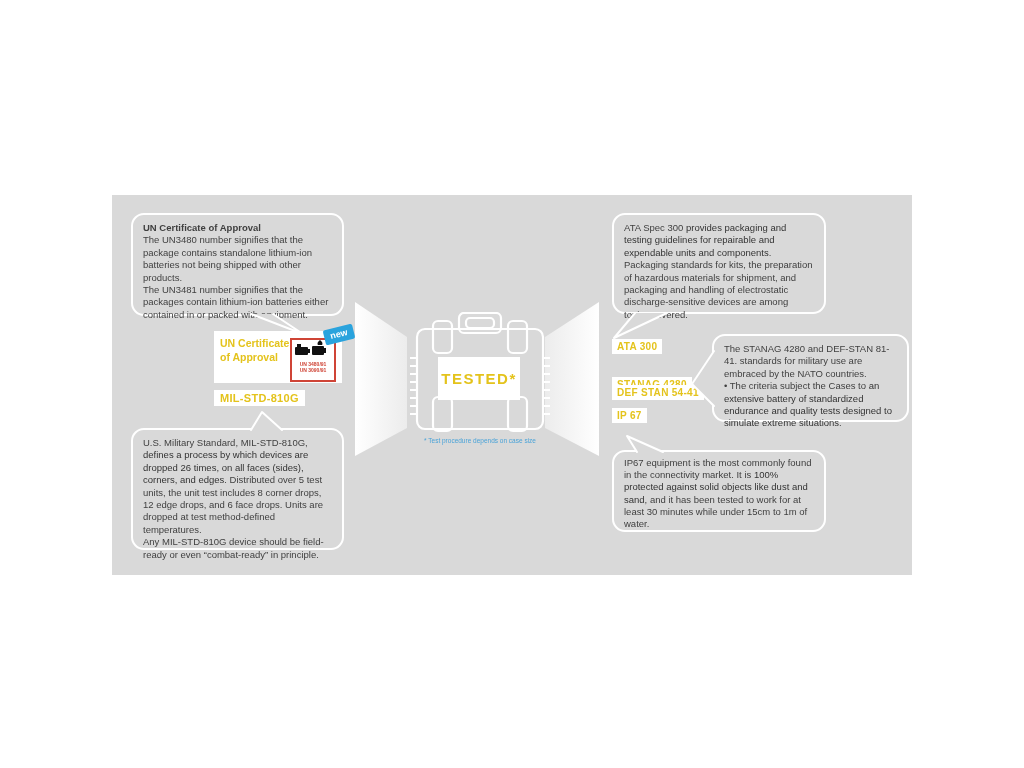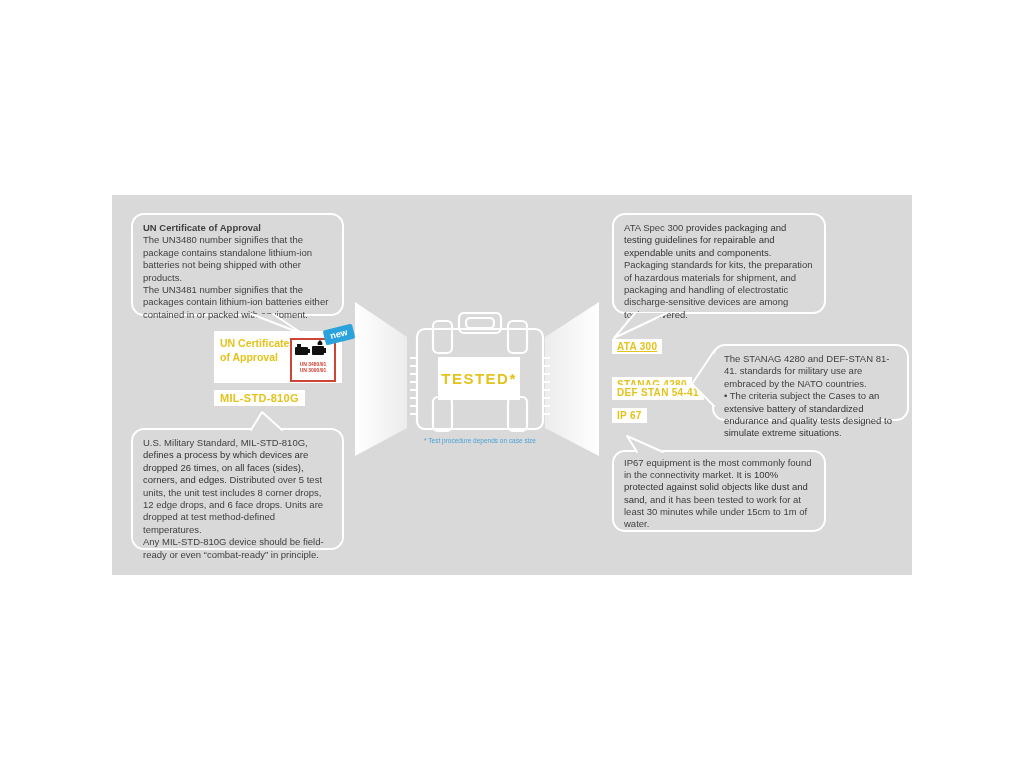--- a/index.html
+++ b/index.html
@@ -34,29 +34,29 @@
     border:2px solid #cf4436;box-sizing:border-box;text-align:center;
   }
   .sticker .un-lines{font-size:5px;line-height:6px;color:#cf4436;font-weight:bold;letter-spacing:0;}
   .newbadge{
     position:absolute;left:324px;top:327px;width:30px;height:15px;background:#2aa3dd;
     color:#fff;font-size:9px;font-weight:bold;text-align:center;line-height:15px;
     border-radius:2px;transform:rotate(-14deg);
   }
   .millabel{left:214px;top:390px;font-size:11px;padding:2px 6px;letter-spacing:0.3px;}
 
-  .tag-ata{left:612px;top:339px;text-decoration:underline;}
+  .tag-ata{left:612px;top:339px;}
   .tag-stanag{left:612px;top:362px;margin-top:15px;}
   .tag-defstan{left:612px;top:385px;}
   .tag-ip{left:612px;top:408px;}
 
   .bubble-tl{left:131px;top:213px;width:213px;height:103px;}
   .bubble-bl{left:131px;top:428px;width:213px;height:122px;}
   .bubble-tr{left:612px;top:213px;width:214px;height:101px;}
-  .bubble-mr{left:712px;top:344px;width:197px;height:77px;}
+  .bubble-mr{left:712px;top:334px;width:197px;height:88px;}
   .bubble-br{left:612px;top:450px;width:214px;height:82px;line-height:12.2px;padding-top:5px;}
 
   .case-svg{position:absolute;left:404px;top:312px;}
   .footnote{
     position:absolute;left:398px;top:437px;width:164px;text-align:center;
     color:#4aa3d8;font-size:6.5px;line-height:8px;
   }
 </style>
 </head>
 <body>

